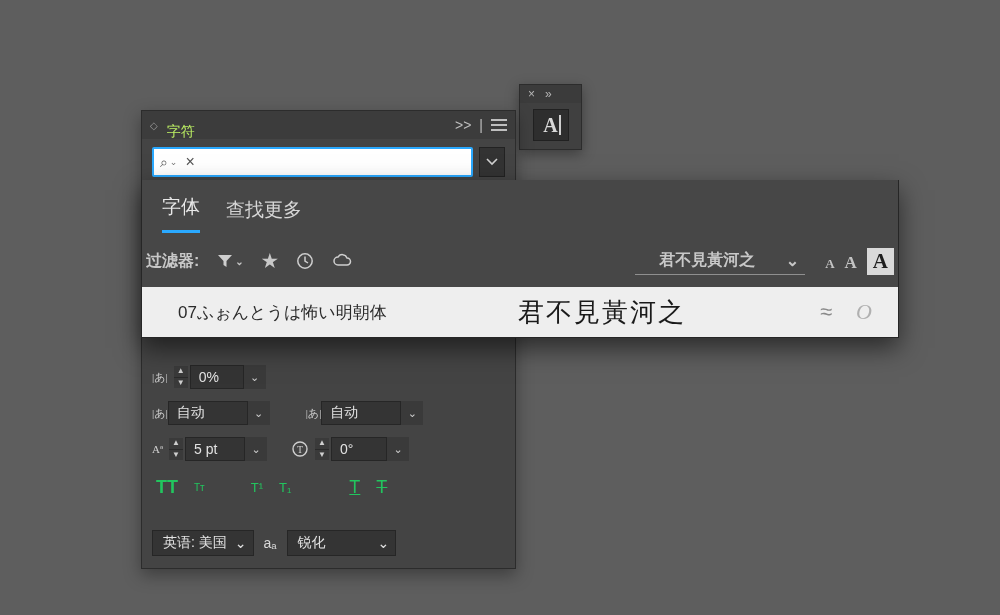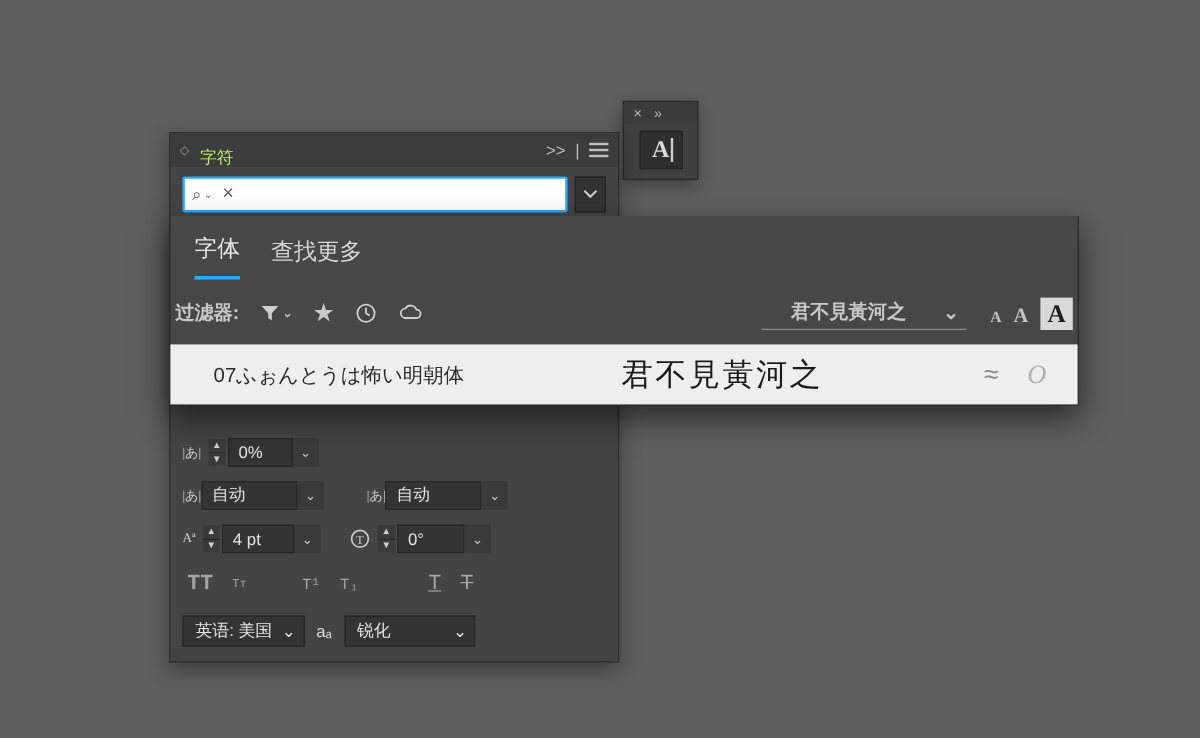--- a/index.html
+++ b/index.html
@@ -161,35 +161,35 @@
     font-size: 11px;
   }
 
   
   .toggle-row {
     display: flex; gap: 12px; align-items: center;
     margin-top: 14px;
     padding-left: 2px;
   }
   .tog {
-    font-family: Liberation Mono, monospace;
+    font-family: Liberation Sans, sans-serif;
     font-size: 18px;
-    color: #a3a3a3;
+    color: #22c55e;
     letter-spacing: 0;
     padding: 2px 2px;
   }
   .tog.sup { font-size: 13px; }
   .tog.small { font-size: 10px; }
   .tog.strike { text-decoration: line-through; }
   .tog.under { text-decoration: underline; }
 
   
   .bottom-row {
     display: flex; align-items: center; gap: 10px;
-    margin-top: 14px;
+    margin-top: 30px;
   }
   .select {
     height: 26px;
     background: #343434;
     border: 1px solid #262626;
     display: flex; align-items: center;
     padding: 0 6px 0 10px;
     gap: 8px;
     font-size: 14px;
     color: #e2e2e2;
@@ -359,21 +359,21 @@
       </div>
     </div>
 
     <div class="ctl-row">
       <div class="ctl">
         <span class="label label-glyph">Aª</span>
         <div class="stepper">
             <span>▲</span>
             <span>▼</span>
           </div>
-        <div class="numbox" style="min-width:60px">4 pt</div>
+        <div class="numbox" style="min-width:60px">5 pt</div>
         <div class="caret-btn">⌄</div>
       </div>
       <div style="width:8px"></div>
       <div class="ctl">
         <span class="label">
           <svg width="18" height="18" viewBox="0 0 18 18">
               <circle cx="9" cy="9" r="7" stroke="#cfcfcf" stroke-width="1.4" fill="none"></circle>
               <text x="9" y="13" text-anchor="middle" font-family="Georgia" font-size="10" fill="#cfcfcf">T</text>
             </svg>
         </span>

